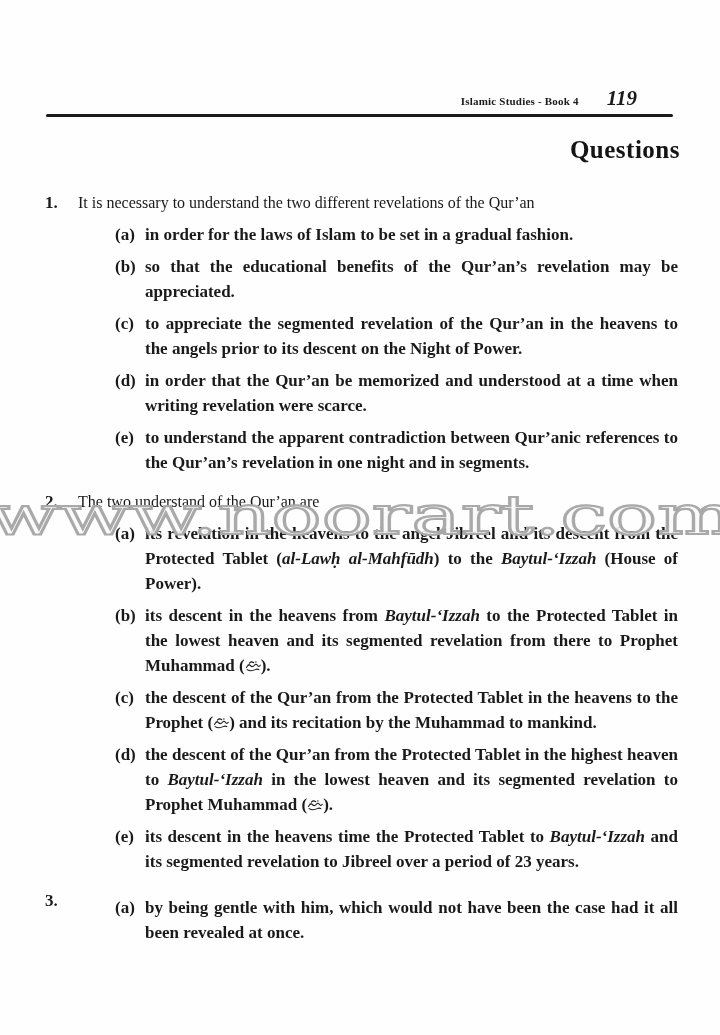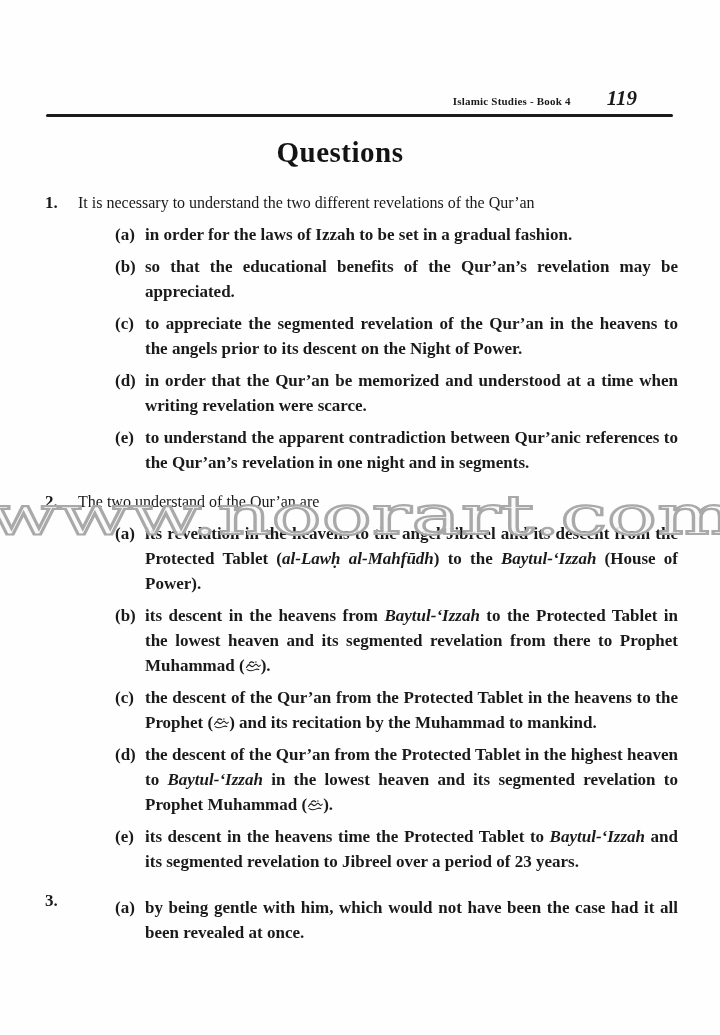--- a/index.html
+++ b/index.html
@@ -3,25 +3,25 @@
 <meta charset="utf-8">
 <style>
   html,body{margin:0;padding:0;background:#ffffff;}
   .page{
     position:relative;width:720px;height:1035px;background:#fefefe;
     font-family:"Liberation Serif","DejaVu Serif",serif;color:#1a1a1a;
     overflow:hidden;
   }
   .header{position:absolute;top:86px;left:45px;width:628px;text-align:right;white-space:nowrap;}
   .h-title{font-weight:700;font-size:11px;letter-spacing:0.2px;}
-  .h-num{font-style:italic;font-weight:700;font-size:21px;margin-left:36px;padding-right:36px;}
+  .h-num{font-style:italic;font-weight:700;font-size:21px;margin-left:28px;padding-right:36px;}
   .rule{position:absolute;top:114px;left:46px;width:627px;height:3px;background:#1b1b1b;border-radius:2px;}
   .heading{
-    position:absolute;top:136px;left:0;width:680px;margin:0;text-align:center;
-    font-size:29px;font-weight:700;letter-spacing:0.5px;color:#141414;
+    position:absolute;top:136px;left:0;width:680px;margin:0;text-align:right;
+    font-size:25px;font-weight:700;letter-spacing:0.5px;color:#141414;
   }
   .qlist{position:absolute;top:190px;left:45px;width:633px;}
   .question{display:flex;margin-top:14px;}
   .question:first-child{margin-top:0;}
   .qnum{flex:none;width:33px;font-weight:700;font-size:17px;line-height:25px;}
   .qbody{flex:1;min-width:0;}
   .qtext{font-weight:400;font-size:16px;line-height:25px;text-align:justify;}
   .option{display:flex;margin-top:7px;margin-left:37px;}
   .olabel{flex:none;width:30px;font-weight:700;font-size:17px;line-height:25px;}
   .otext{flex:1;min-width:0;font-weight:700;font-size:17px;line-height:25px;text-align:justify;}
@@ -44,21 +44,21 @@
 
   <h1 class="heading">Questions</h1>
 
   <div id="questions-list" class="qlist">
       <div class="question">
         <div class="qnum">1.</div>
         <div class="qbody">
           <div class="qtext"><span>It is necessary to understand the two different revelations of the Qur’an</span></div>
           <div class="option">
             <div class="olabel">(a)</div>
-            <div class="otext"><span>in order for the laws of Izzah to be set in a gradual fashion.</span></div>
+            <div class="otext"><span>in order for the laws of Islam to be set in a gradual fashion.</span></div>
           </div>
           <div class="option">
             <div class="olabel">(b)</div>
             <div class="otext"><span>so that the educational benefits of the Qur’an’s revelation may be appreciated.</span></div>
           </div>
           <div class="option">
             <div class="olabel">(c)</div>
             <div class="otext"><span>to appreciate the segmented revelation of the Qur’an in the heavens to the angels prior to its descent on the Night of Power.</span></div>
           </div>
           <div class="option">

